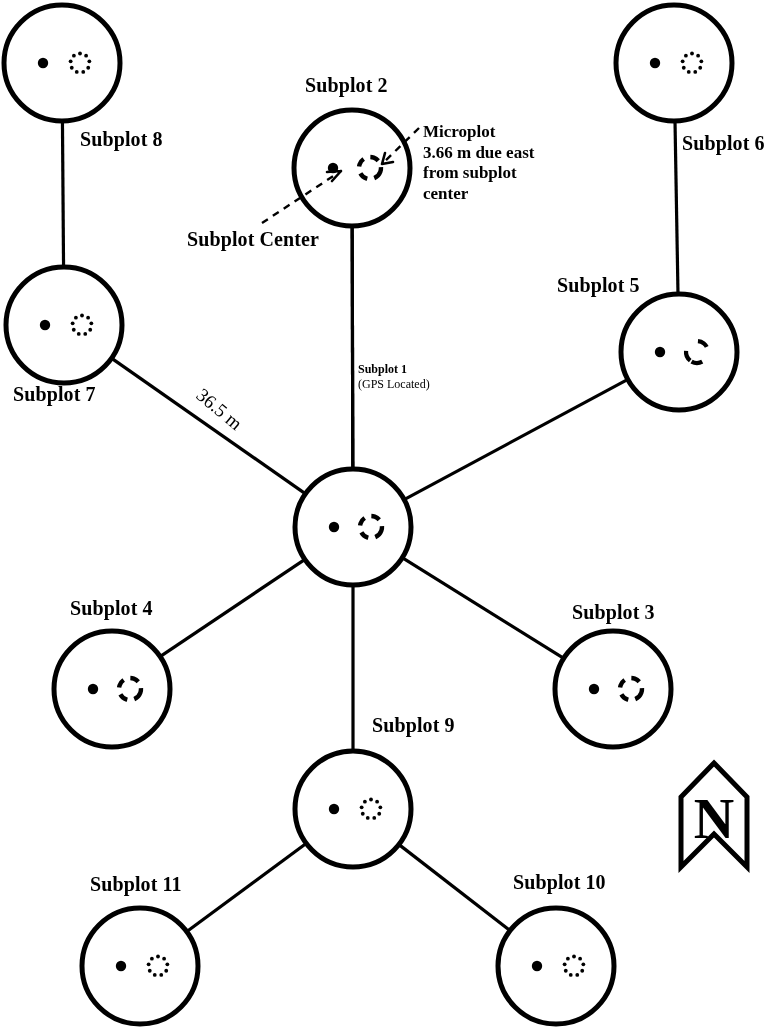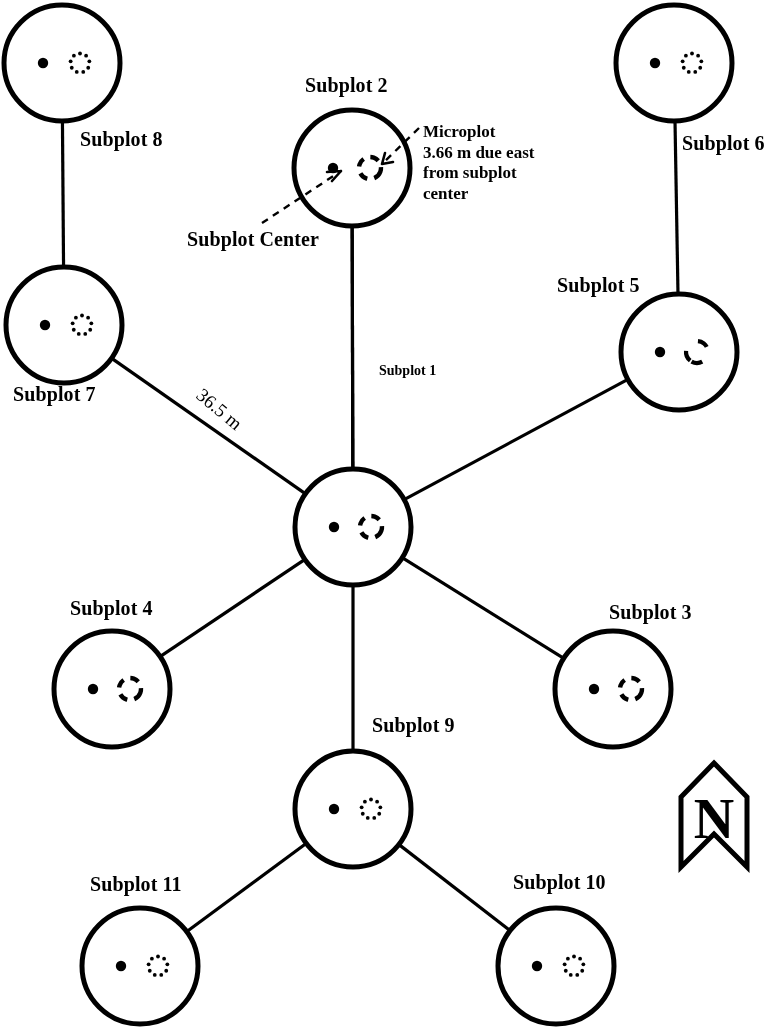--- a/index.html
+++ b/index.html
@@ -8,21 +8,21 @@
   #stage{position:relative;width:780px;height:1029px;background:#fff;}
   svg#diagram{position:absolute;left:0;top:0;width:780px;height:1029px;}
   .lbl{position:absolute;font-family:"Liberation Serif","DejaVu Serif",serif;
        color:#000000;white-space:nowrap;line-height:1.0;}
   .subplot-label{font-size:20px;font-weight:bold;letter-spacing:.1px;}
   .note-block{position:absolute;font-size:17px;line-height:1.22;white-space:nowrap;}
   .note-title{font-weight:bold;}
   .note-line{font-weight:bold;}
   .dist-label{position:absolute;font-size:19px;font-weight:normal;
               transform-origin:left top;white-space:nowrap;}
-  .center-block{position:absolute;font-size:14px;line-height:1.25;white-space:nowrap;margin-left:21px;}
+  .center-block{position:absolute;font-size:12px;line-height:1.25;white-space:nowrap;}
   .center-block .t1{font-weight:bold;}
   .center-block .t2,.center-block .t3{font-weight:normal;}
 </style>
 </head>
 <body>
 
 <div id="stage">
 
   <svg id="diagram" viewBox="0 0 780 1029">
     <g id="links">
@@ -187,36 +187,37 @@
   <div class="lbl subplot-label" style="left:80px;top:129px;">Subplot 8</div>
 
   <div class="lbl subplot-label" style="left:682px;top:133px;">Subplot 6</div>
 
   <div class="lbl subplot-label" style="left:557px;top:275px;">Subplot 5</div>
 
   <div class="lbl subplot-label" style="left:13px;top:384px;">Subplot 7</div>
 
   <div class="lbl subplot-label" style="left:70px;top:598px;">Subplot 4</div>
 
-  <div class="lbl subplot-label" style="left:572px;top:602px;margin-left:37px;">Subplot 3</div>
+  <div class="lbl subplot-label" style="left:572px;top:602px;">Subplot 3</div>
 
   <div class="lbl subplot-label" style="left:372px;top:715px;">Subplot 9</div>
 
   <div class="lbl subplot-label" style="left:82px;top:874px;margin-left:8px;">Subplot 11</div>
 
   <div class="lbl subplot-label" style="left:513px;top:872px;">Subplot 10</div>
 
   <div class="lbl subplot-label" style="left:187px;top:229px;">Subplot Center</div>
 
   <div class="note-block" style="left:423px;top:122px;">
     <div class="note-title">Microplot</div>
     <div class="note-line">3.66 m due east</div>
     <div class="note-line">from subplot</div>
     <div class="note-line">center</div>
   </div>
 
   <div class="center-block" style="left:358px;top:362px;">
     <div class="t1">Subplot 1</div>
+    <div class="t3">(GPS Located)</div>
   </div>
 
   <div class="dist-label" style="left:206px;top:384px;transform:rotate(40deg);">36.5 m</div>
 
 </div>
 
 </body></html>

